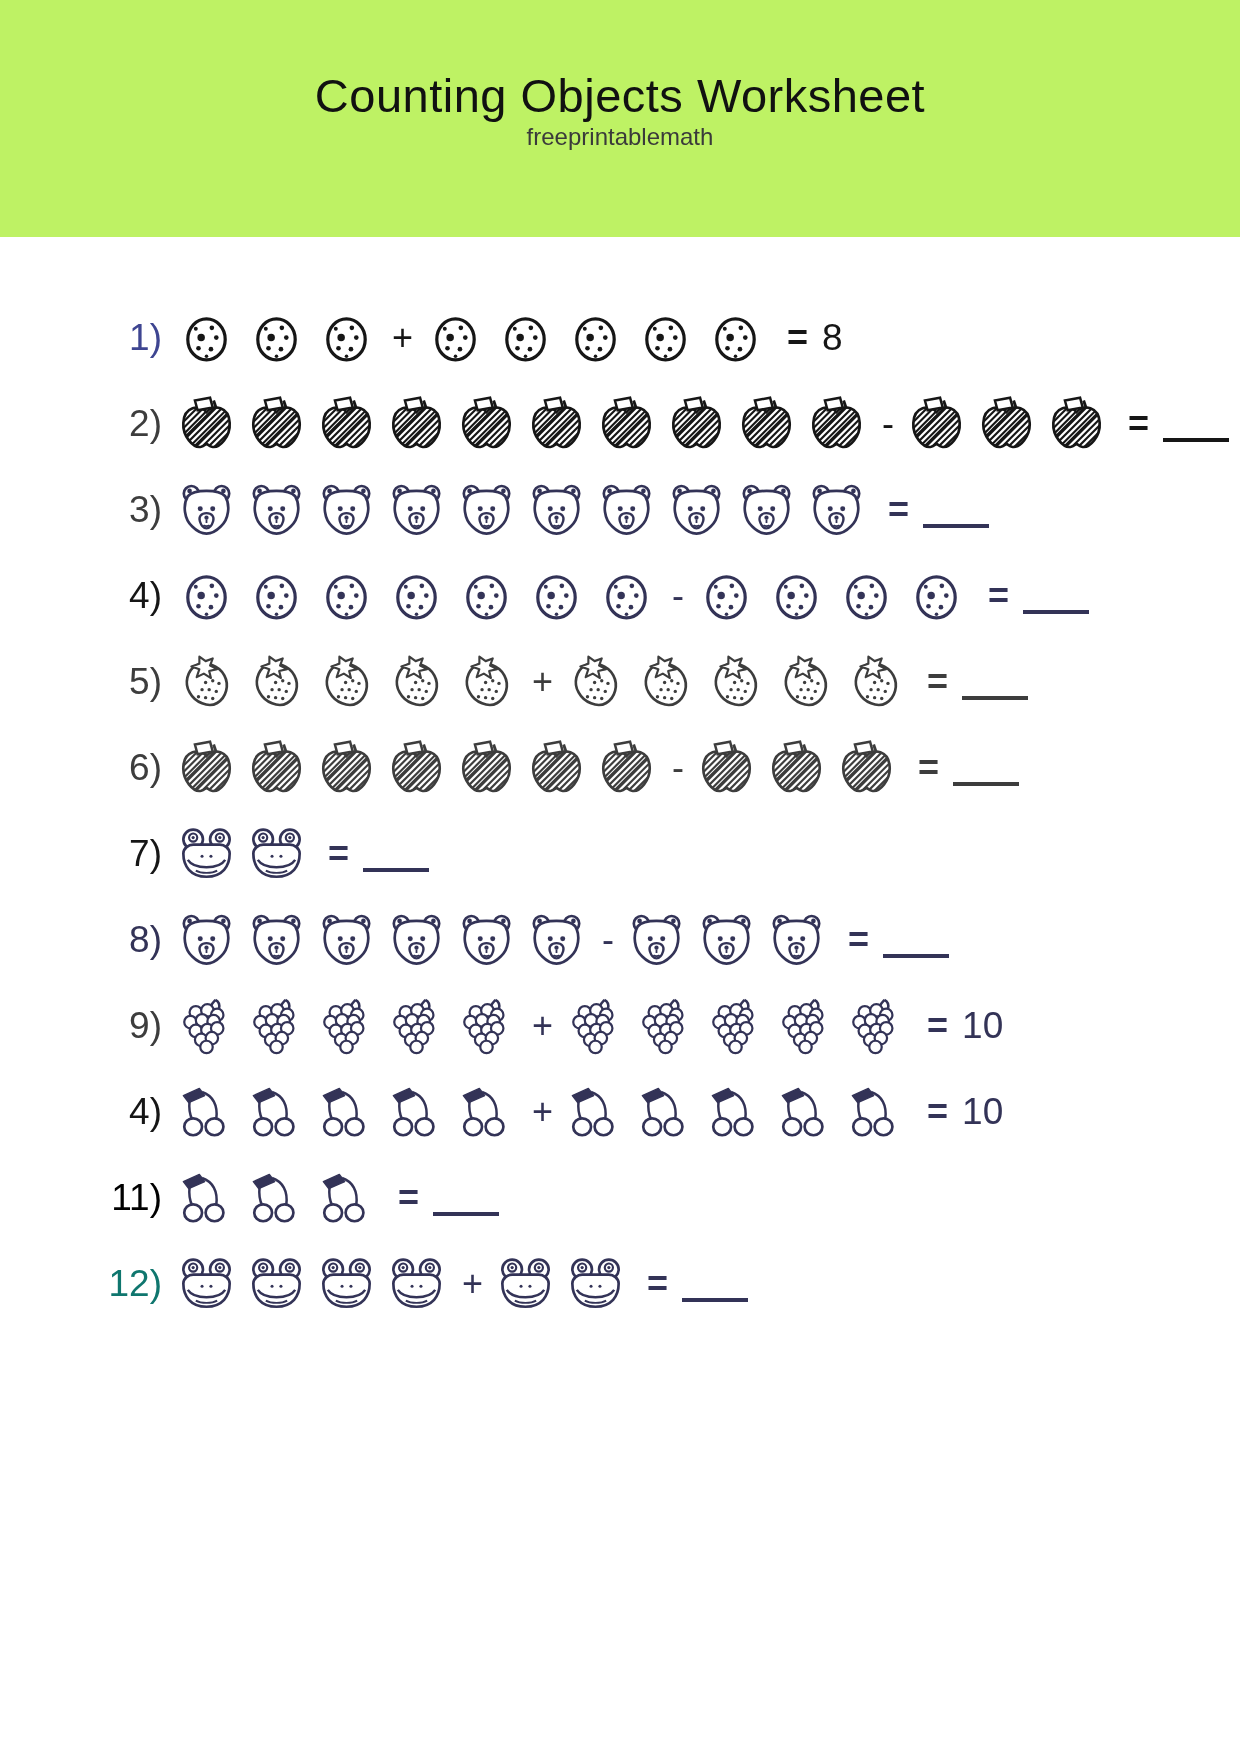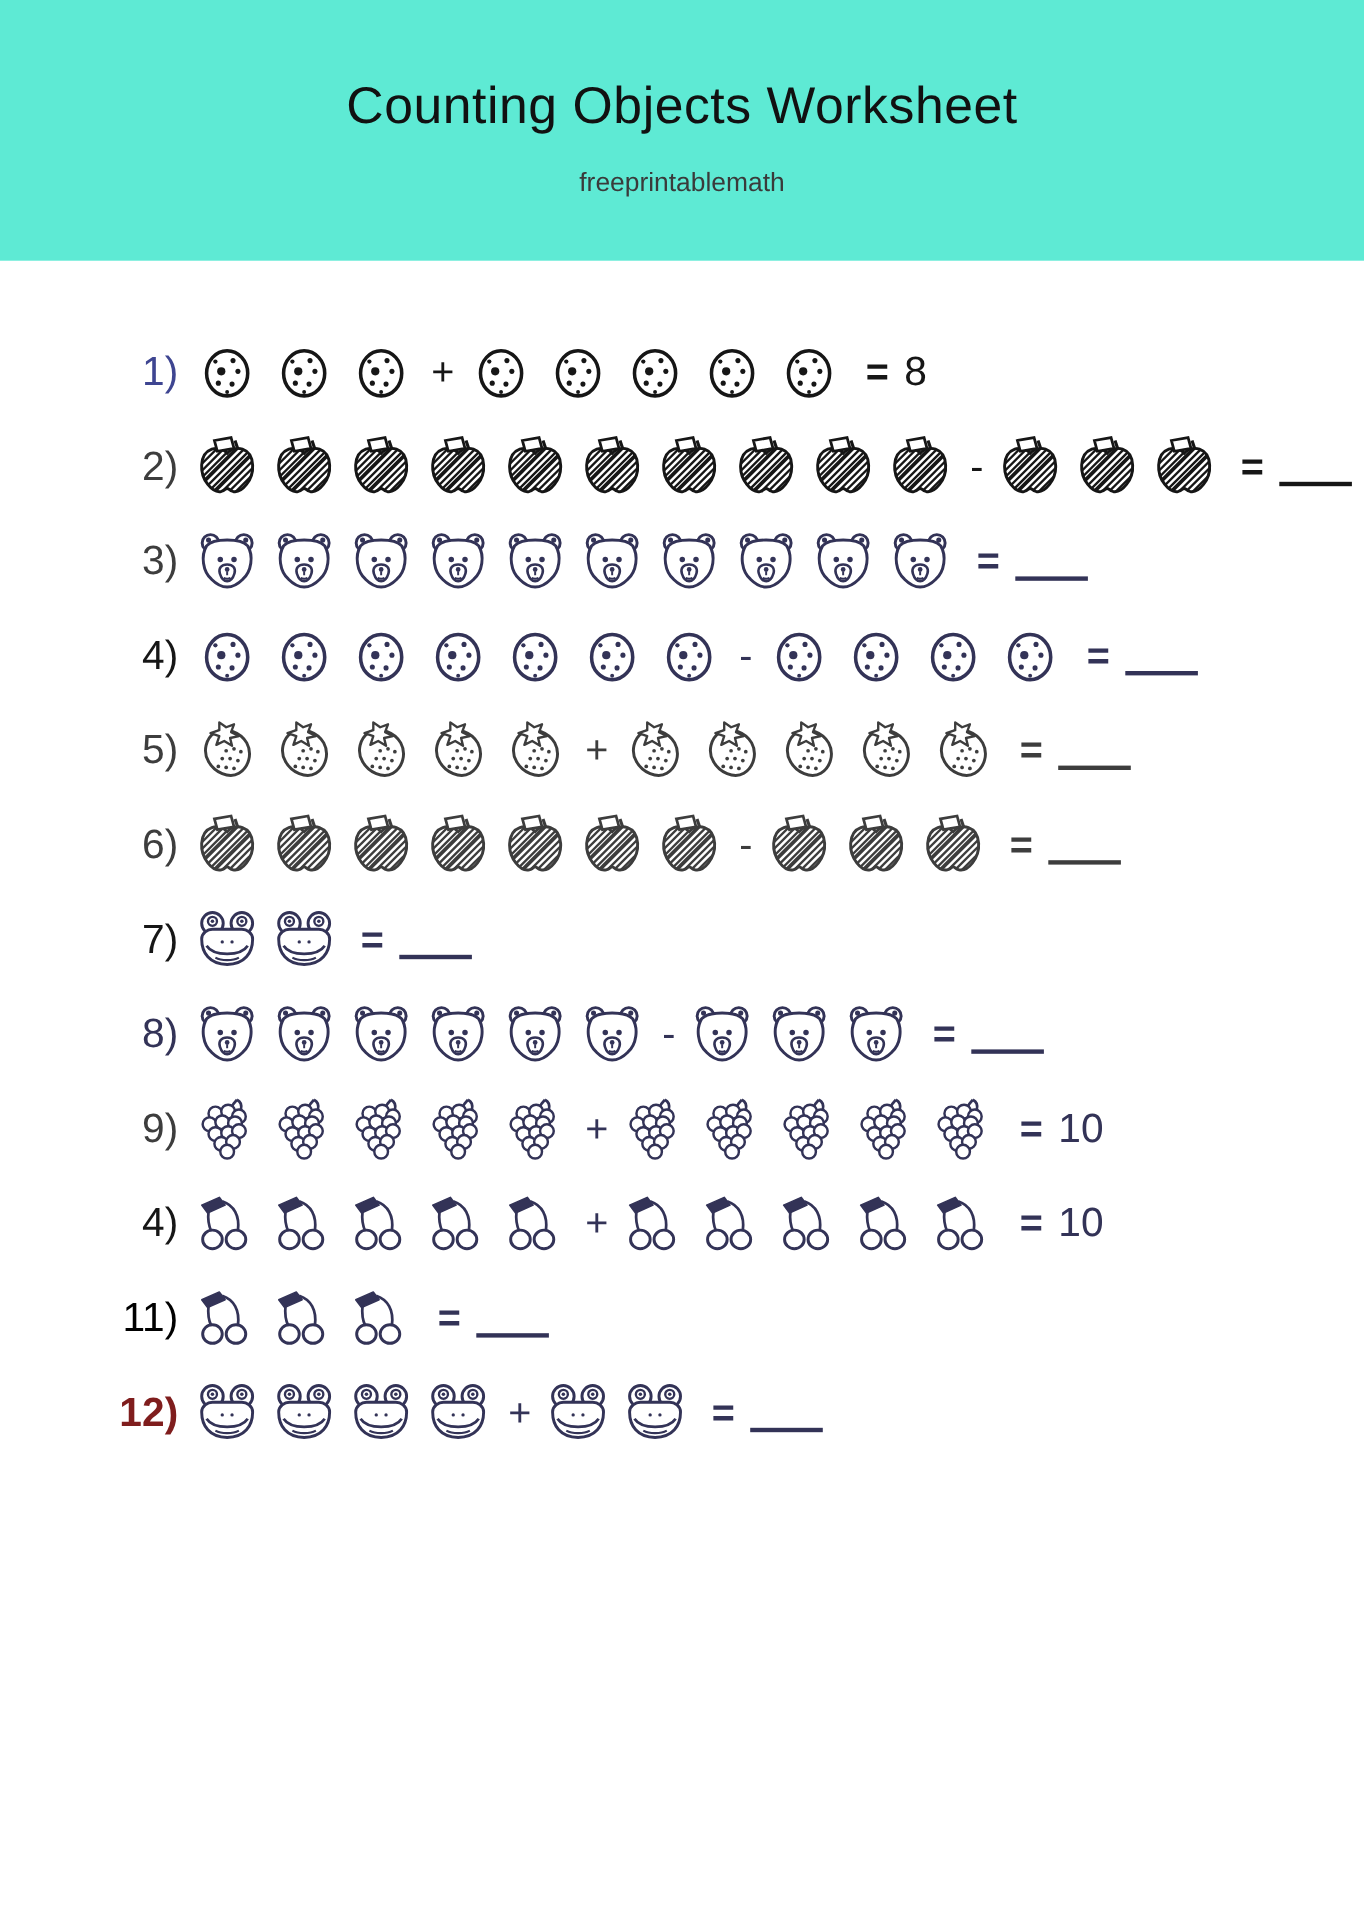--- a/index.html
+++ b/index.html
@@ -13,21 +13,20 @@
     width:100%; height:237px;
     display:flex; flex-direction:column; align-items:center; justify-content:flex-start;
   }
   .title {
     margin-top:68px;
     font-size:47px;
     color:#111111;
     letter-spacing:0.5px;
   }
   .subtitle {
-    margin-top:30px;
     font-size:24px;
     color:#3a3a3a;
   }
   .problems {
     padding:58px 0 0 98px;
   }
   .row {
     height:86px;
     display:flex;
     align-items:center;
@@ -179,21 +178,21 @@
 
   <symbol id="sym-cherry" viewBox="0 0 64 64">
     <path d="M6 13 L24 5 L30 13 L12 21 Z" fill="currentColor" stroke="currentColor" stroke-width="1.5" stroke-linejoin="round"></path>
     <path d="M13 19 C12 28 13 34 16 40" fill="none" stroke="currentColor" stroke-width="2.8"></path>
     <path d="M27 9 C39 13 45 24 43 39" fill="none" stroke="currentColor" stroke-width="2.8"></path>
     <ellipse cx="17" cy="48" rx="10" ry="9.5" fill="#ffffff" stroke="currentColor" stroke-width="3"></ellipse>
     <ellipse cx="41" cy="48" rx="10" ry="9.5" fill="#ffffff" stroke="currentColor" stroke-width="3"></ellipse>
   </symbol>
 </svg>
 
-<div class="header" id="header" style="background: #5eead4;">
+<div class="header" id="header" style="background: #bef264;">
   <div class="title">Counting Objects Worksheet</div>
   <div class="subtitle">freeprintablemath</div>
 </div>
 
 <div class="problems" id="problems">
     <div class="row">
       <span class="num" style="color: rgb(62, 69, 145);">1)</span>
       <span class="group">
         <svg class="icon" viewBox="0 0 64 64" style="color: rgb(22, 22, 22);">
           <use href="#sym-cookie"></use>
@@ -575,21 +574,21 @@
           <use href="#sym-cherry"></use>
         </svg>
         <svg class="icon" viewBox="0 0 64 64" style="color: rgb(51, 51, 87);">
           <use href="#sym-cherry"></use>
         </svg>
       </span>
       <span class="eq" style="color: rgb(51, 51, 87);">=</span>
       <span class="blank" style="border-color: rgb(51, 51, 87);"></span>
     </div>
     <div class="row">
-      <span class="num" style="color: #7f1d1d; font-weight: bold;">12)</span>
+      <span class="num" style="color: #0f766e;">12)</span>
       <span class="group">
         <svg class="icon" viewBox="0 0 64 64" style="color: rgb(51, 51, 87);">
           <use href="#sym-frog"></use>
         </svg>
         <svg class="icon" viewBox="0 0 64 64" style="color: rgb(51, 51, 87);">
           <use href="#sym-frog"></use>
         </svg>
         <svg class="icon" viewBox="0 0 64 64" style="color: rgb(51, 51, 87);">
           <use href="#sym-frog"></use>
         </svg>

